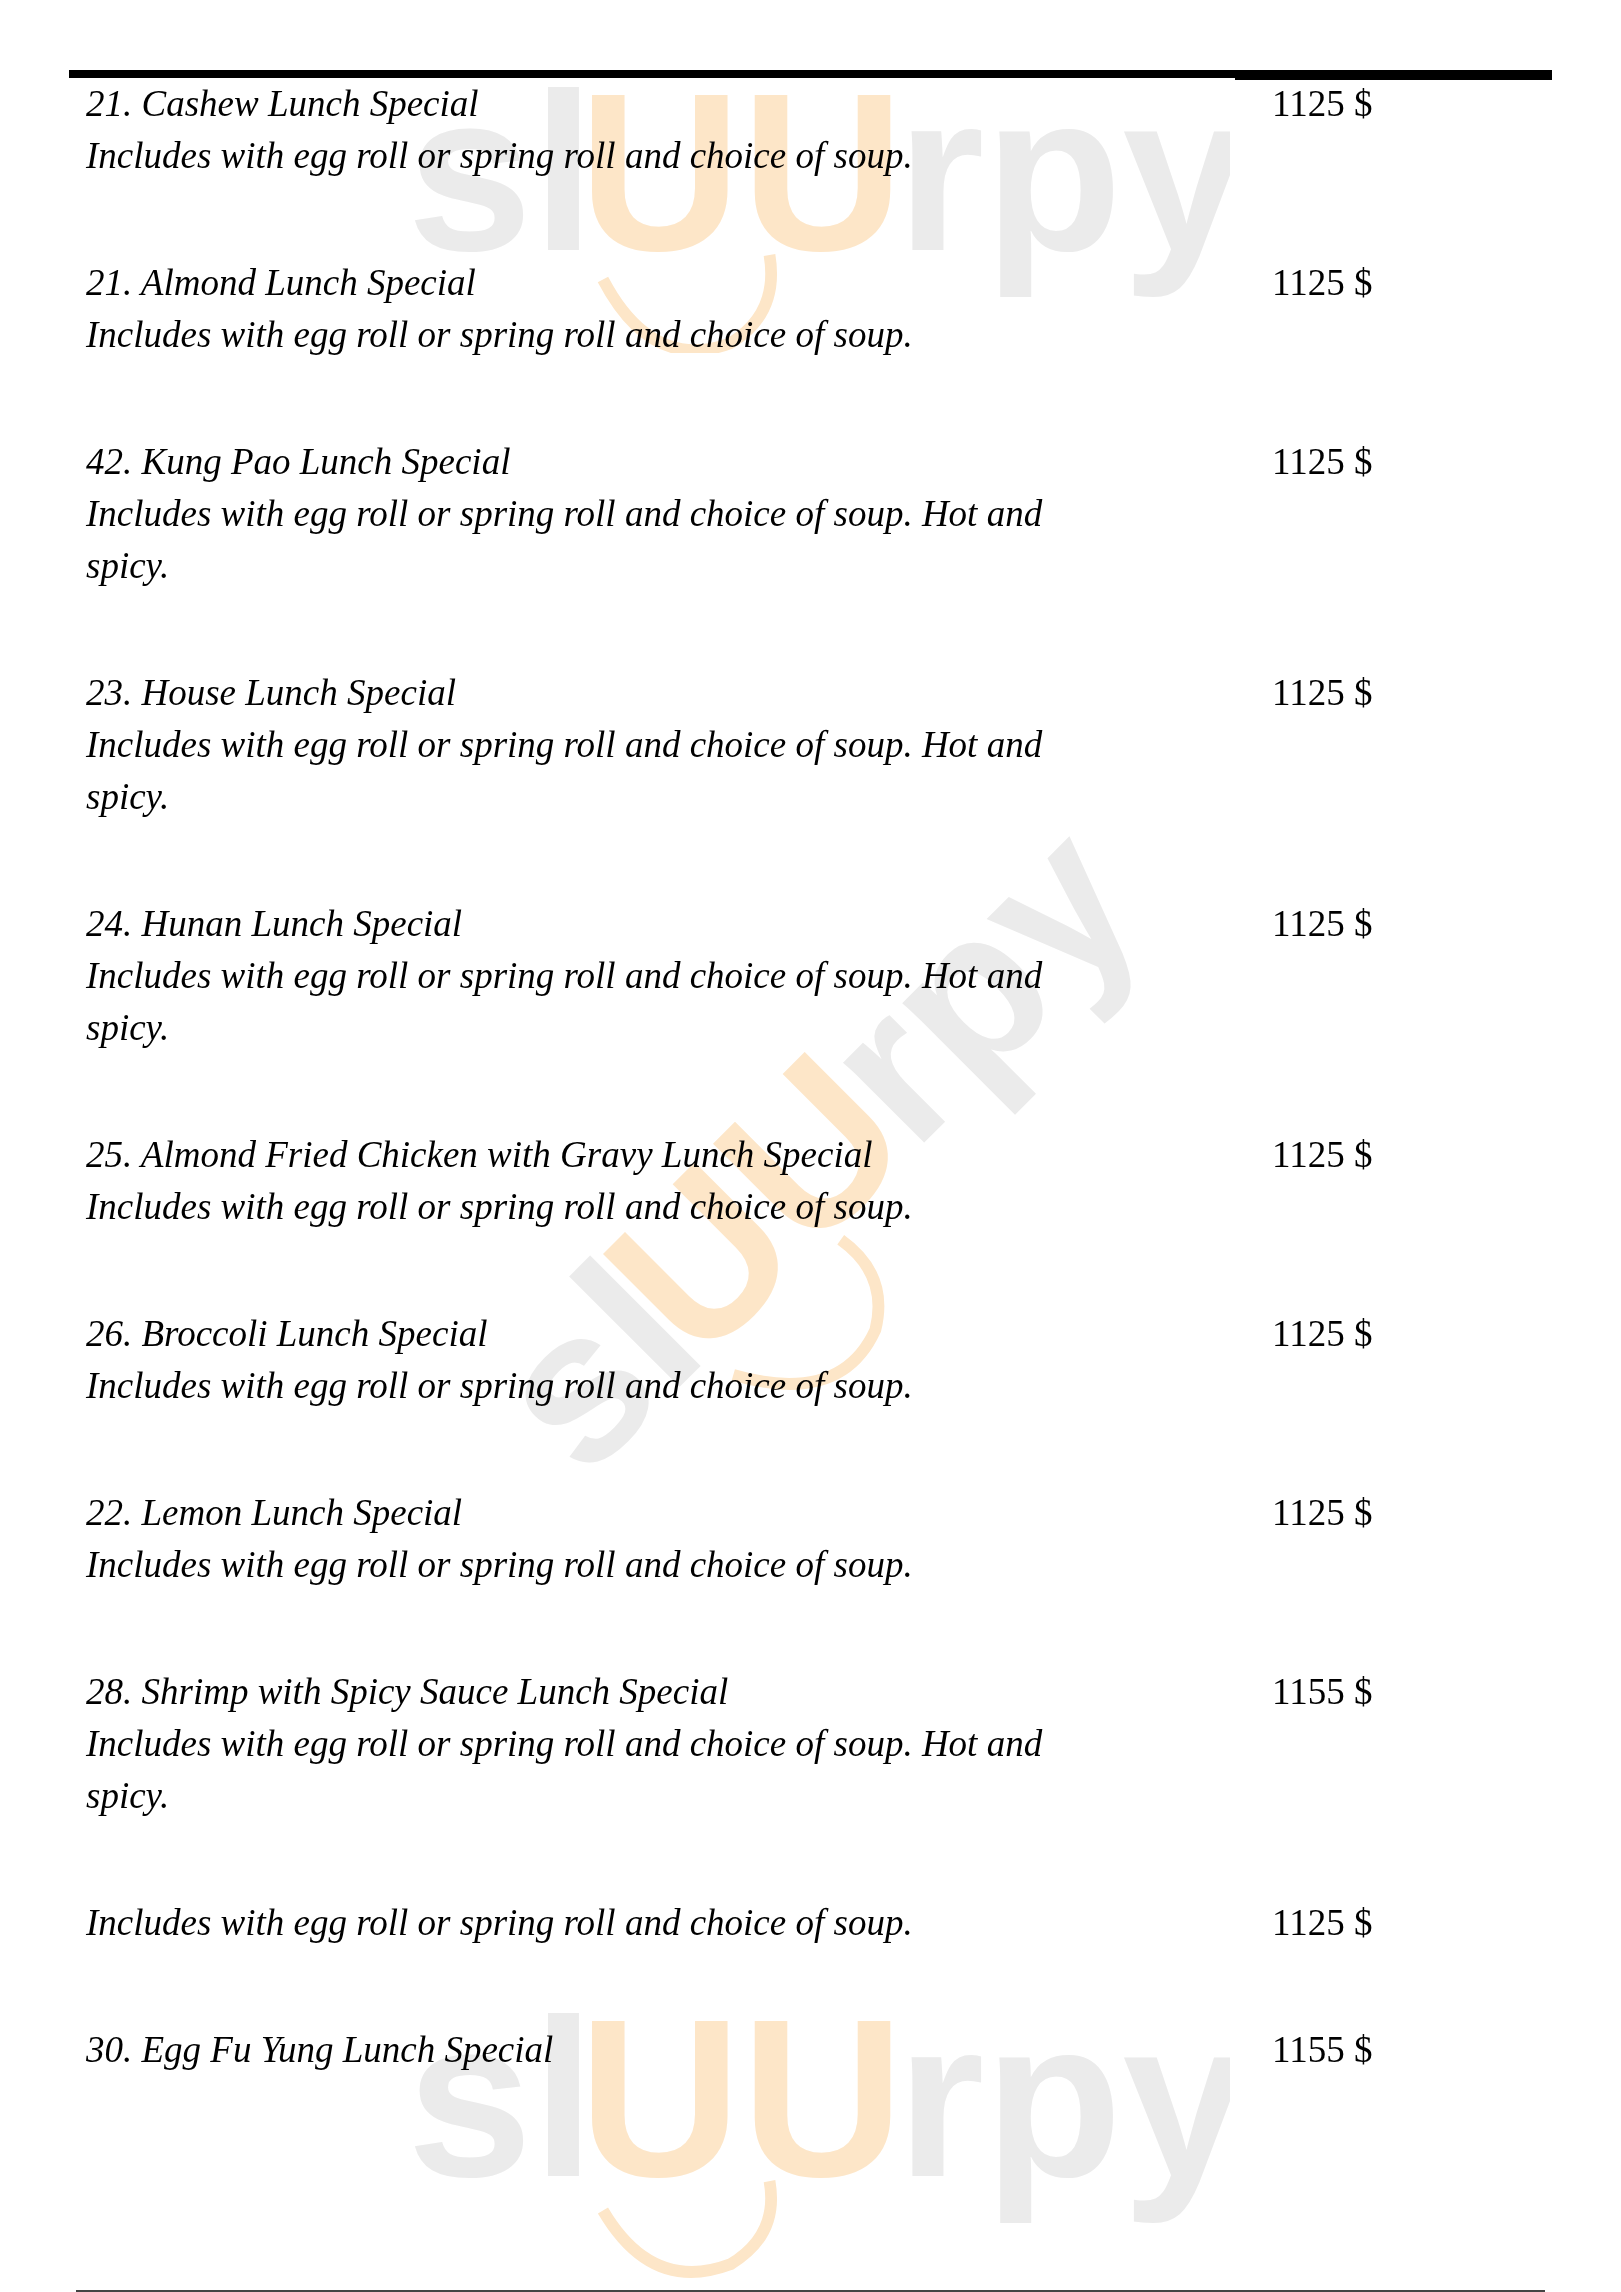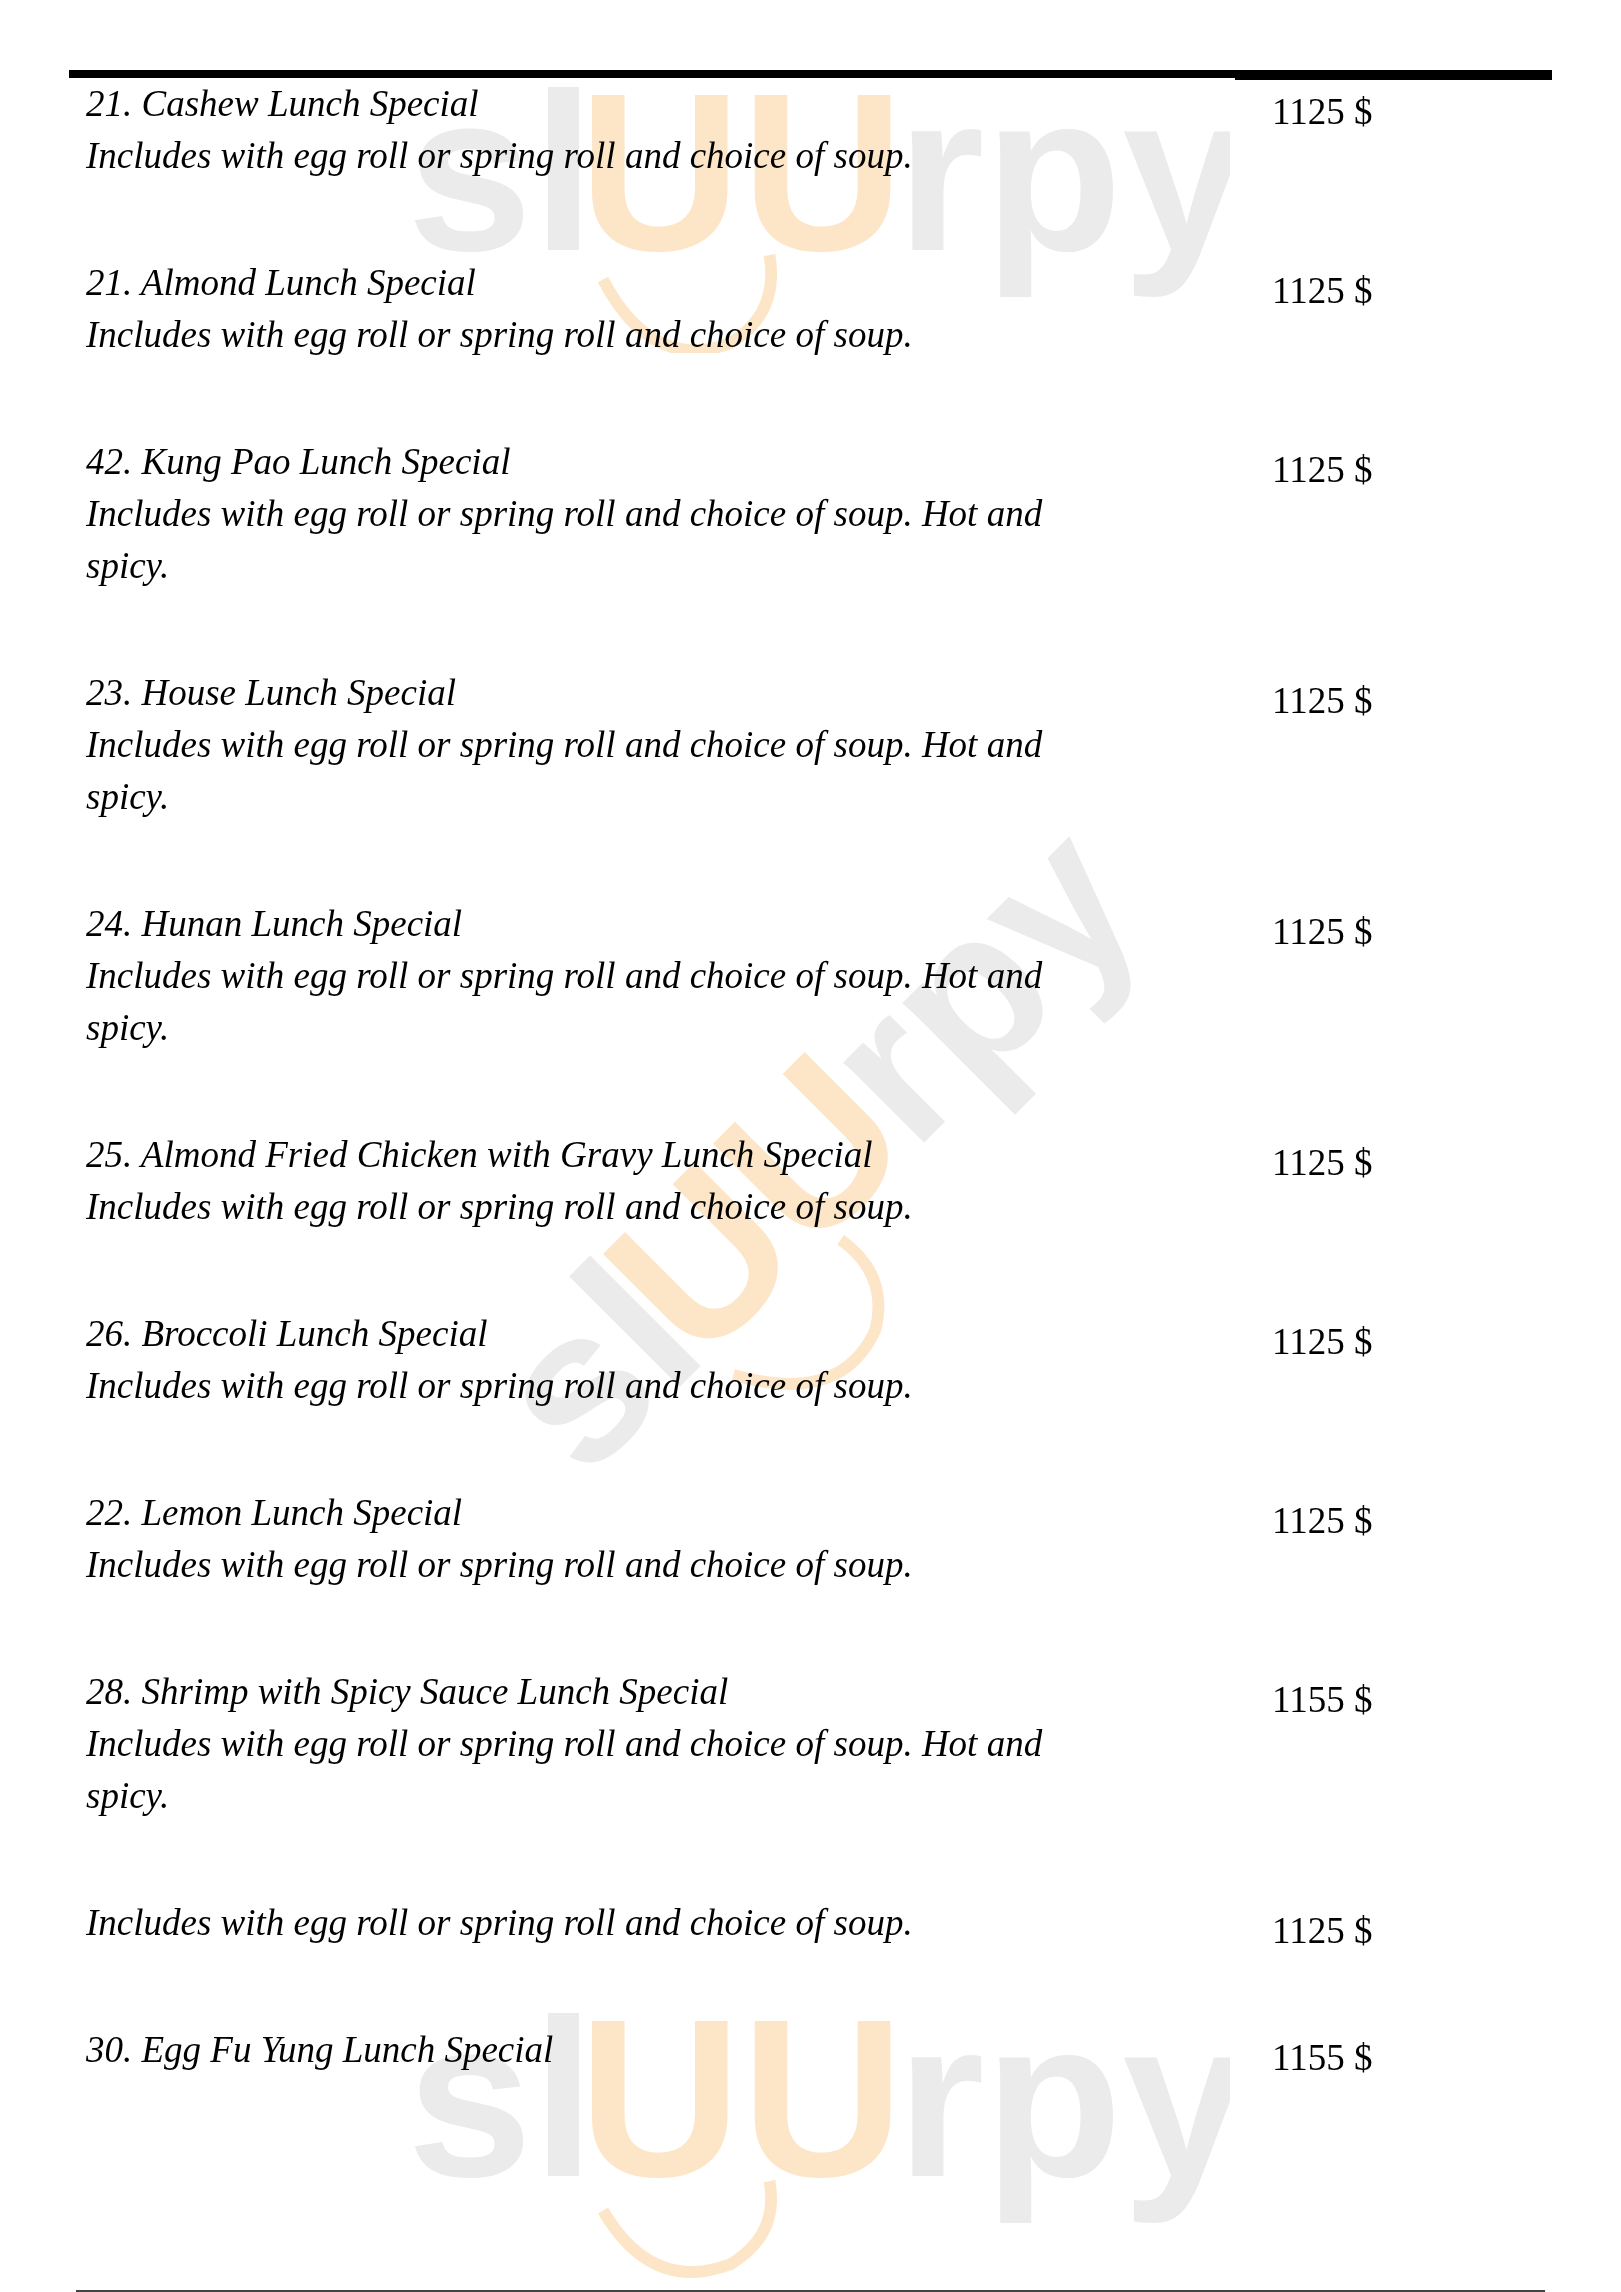--- a/index.html
+++ b/index.html
@@ -7,21 +7,21 @@
          font-family: "Liberation Serif", "DejaVu Serif", serif; color: #000; }
   .wm { position: absolute; pointer-events: none; z-index: 0; }
   .wm svg { display: block; }
   .rule-top { position: absolute; left: 69px; top: 70px; width: 1166px; height: 7.8px; background: #000; z-index: 2; }
   .rule-top-right { position: absolute; left: 1235px; top: 70px; width: 317px; height: 9.8px; background: #000; z-index: 2; }
   .rule-bottom { position: absolute; left: 76px; top: 2290px; width: 1469px; height: 2px; background: #444; z-index: 2; }
   .menu { position: absolute; left: 86px; top: 78px; width: 1470px; z-index: 1; }
   .item { position: relative; display: flex; padding-bottom: 75px; }
   .item-text { width: 1186px; font-style: italic; }
   .item-title, .item-desc { font-size: 37px; line-height: 52px; white-space: nowrap; }
-  .item-price { position: absolute; left: 1186px; top: 8px; font-size: 37px; line-height: 52px; white-space: nowrap; }
+  .item-price { position: absolute; left: 1186px; top: 0; font-size: 37px; line-height: 52px; white-space: nowrap; }
 </style>
 </head>
 <body>
 
 <div class="wm" style="left:407px; top:59px;">
   <svg width="823" height="294" viewBox="0 0 840 300">
     <g font-family="Liberation Sans, DejaVu Sans, sans-serif" font-weight="bold" font-size="230">
       <text x="0" y="195" fill="#ebebeb">sl</text>
       <text x="175" y="195" fill="#fde6c8">UU</text>
       <text x="500" y="195" fill="#ebebeb">rpy</text>

